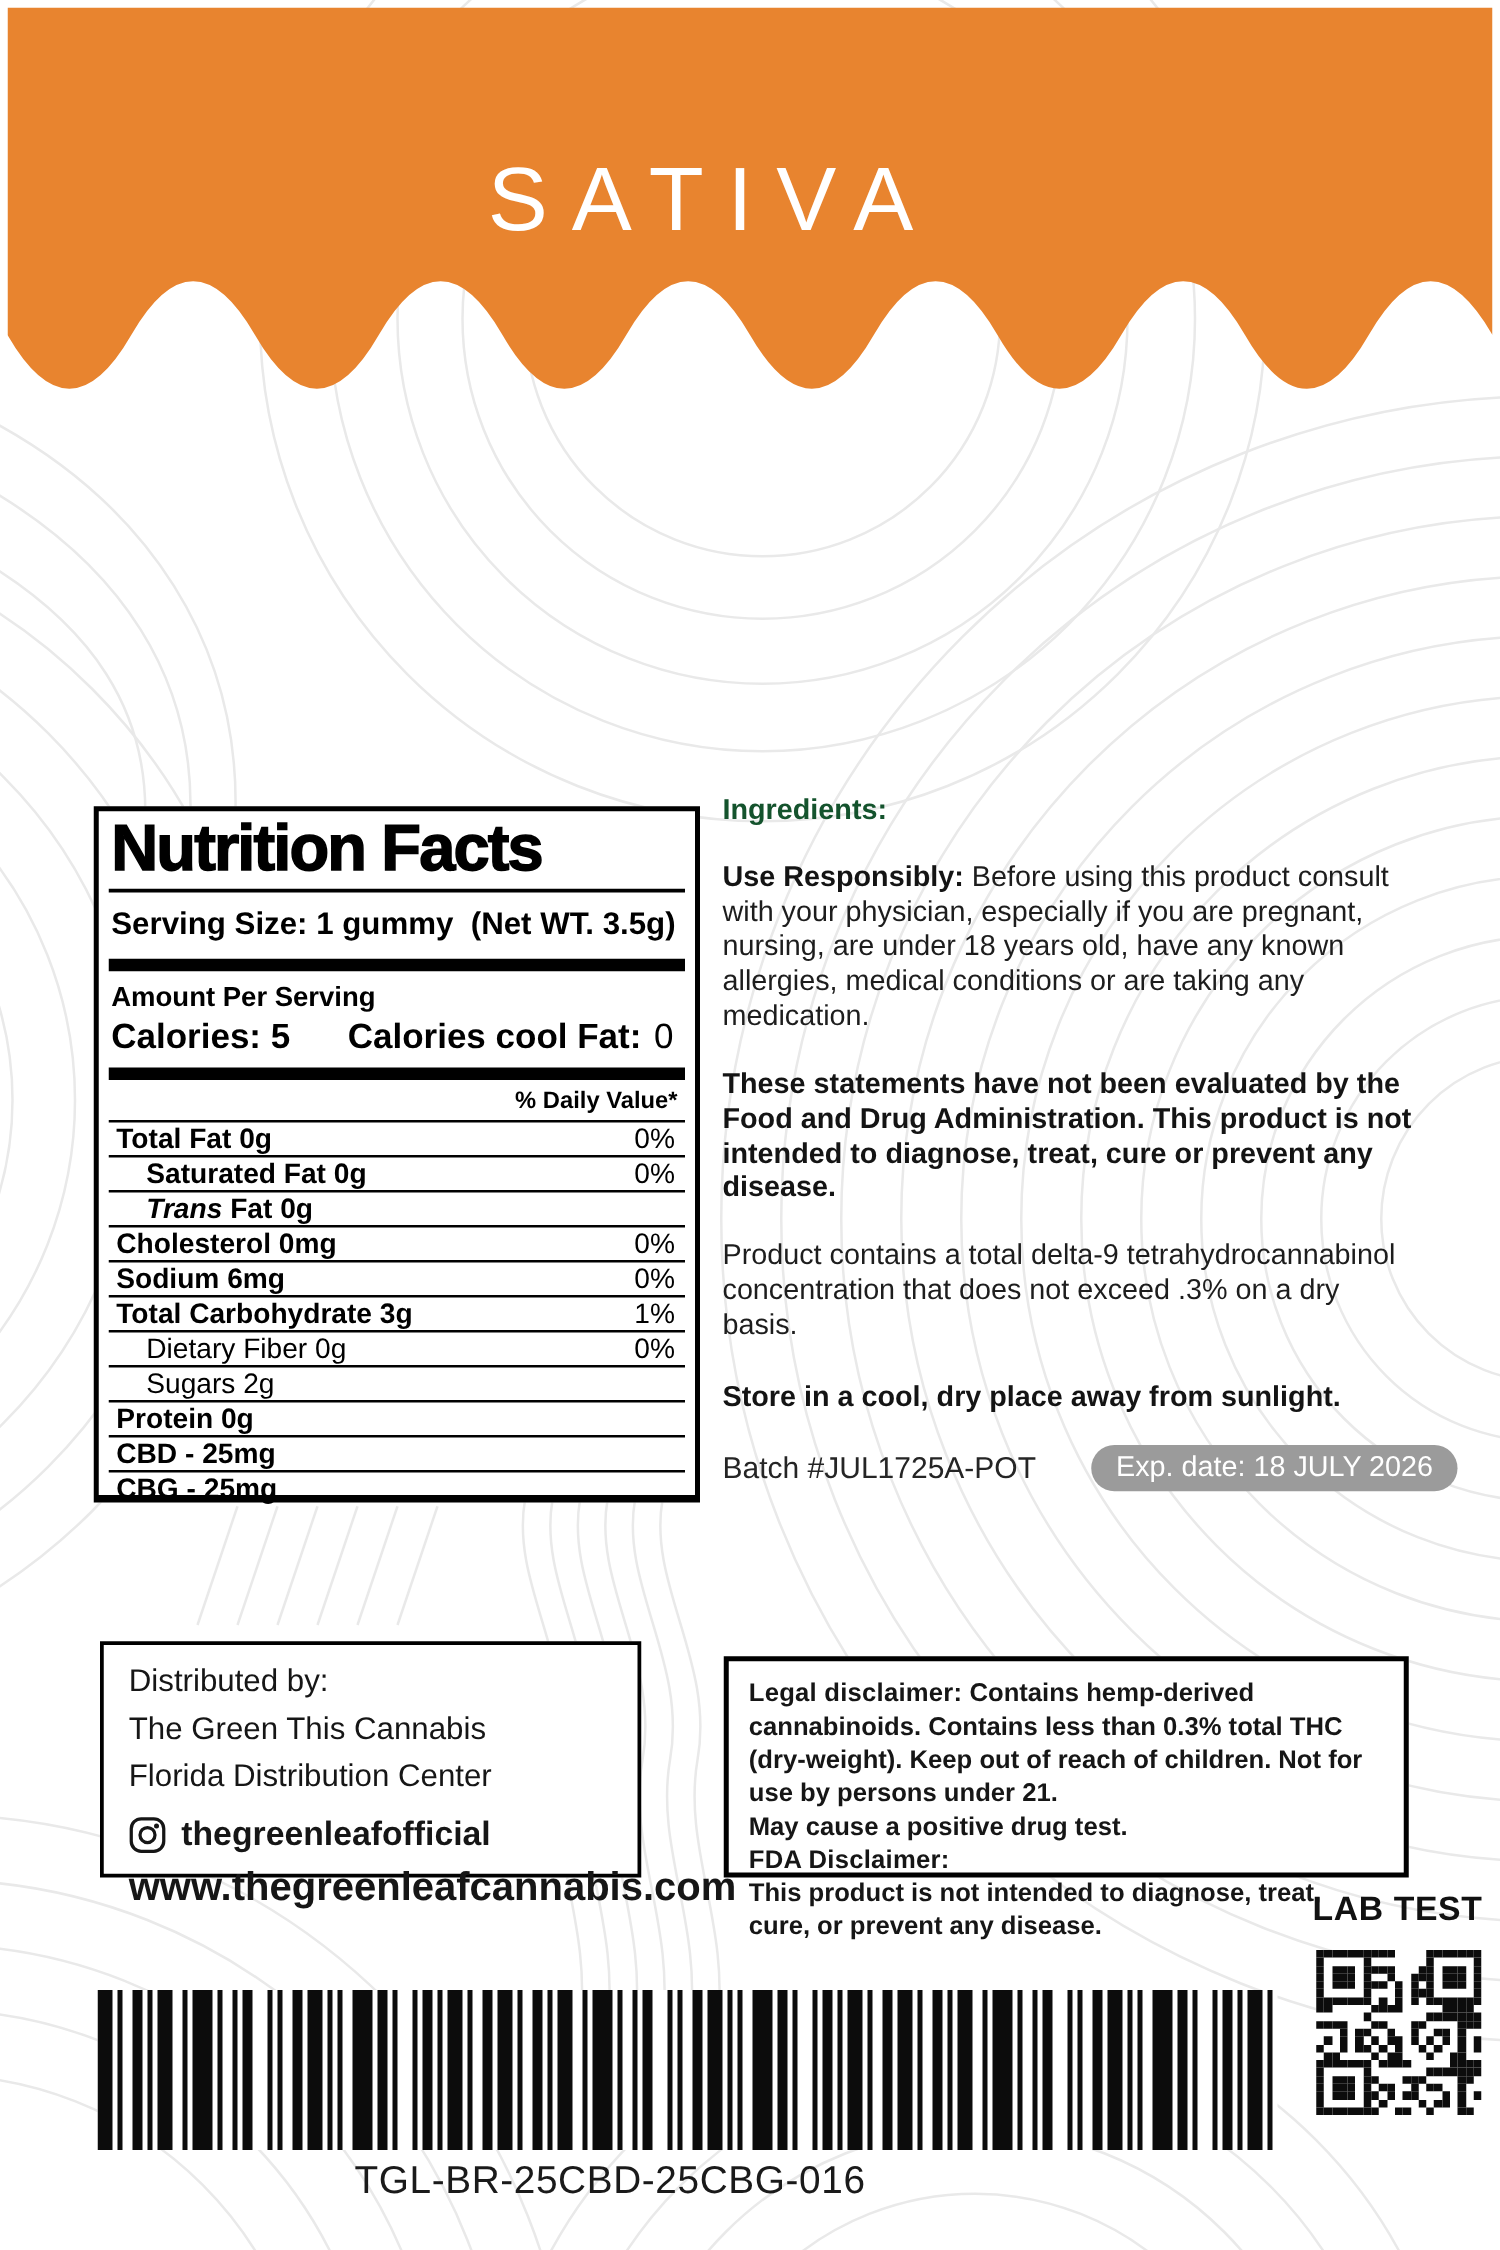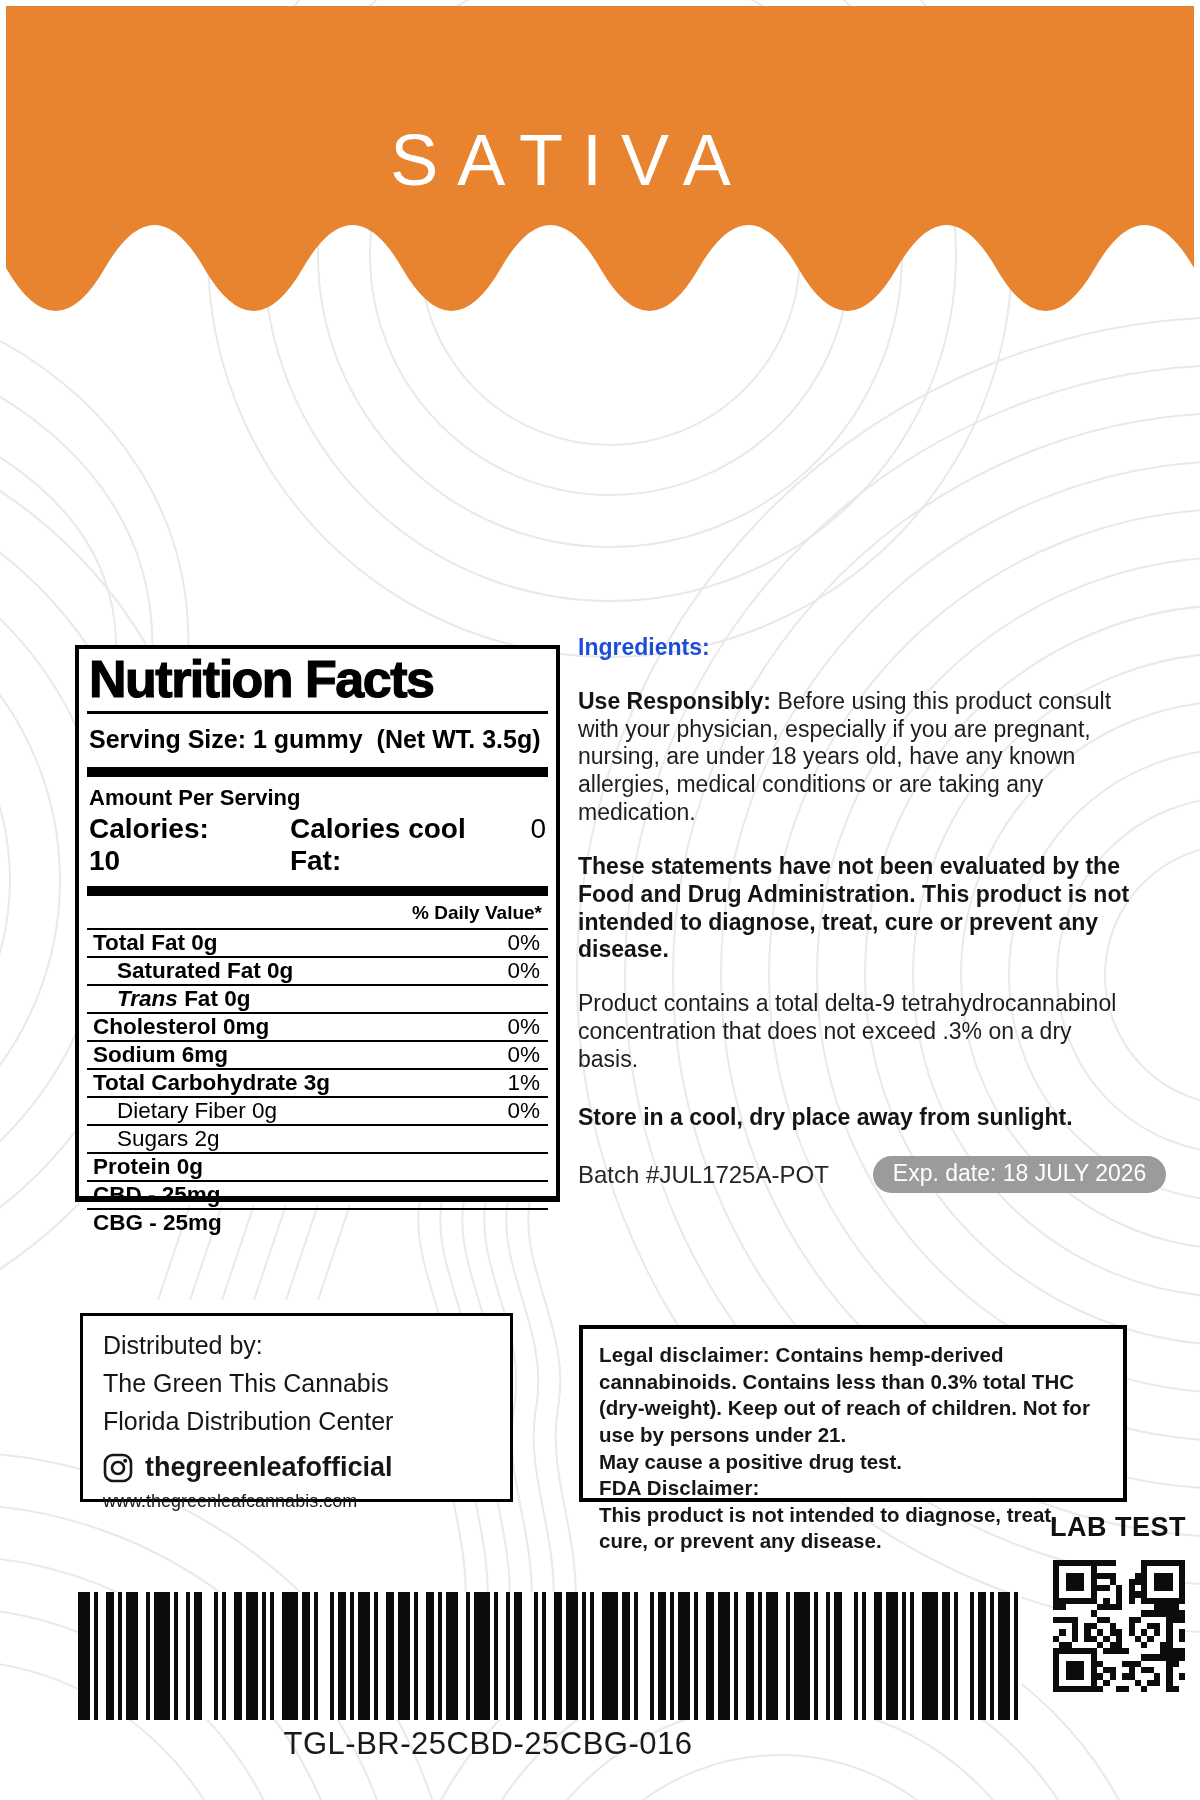--- a/index.html
+++ b/index.html
@@ -35,35 +35,35 @@
   .nf-row:last-child{border-bottom:none;}
   .nf-row.indent{padding-left:30px;}
   .nf-row.b .l{font-weight:700;}
   .nf-row .v{font-weight:400;}
 
   
   .right-col{position:absolute;left:578px;top:634px;width:560px;z-index:3;color:#1d1d1d;
     font-size:23px;line-height:1.21;}
   .right-col p{margin:0 0 26px 0;}
   .rc-bold{font-weight:700;color:#141414;}
-  .ing-title{font-weight:700;color:#1d4ed8;}
+  .ing-title{font-weight:700;color:#14532d;}
   .store-line{font-weight:700;color:#141414;margin:30px 0 24px 0;}
   .batch-row{display:flex;align-items:center;gap:44px;margin-top:2px;}
   .batch-text{font-size:24px;color:#252525;white-space:nowrap;}
   .exp-pill{background:#9b9b9b;color:#ffffff;font-size:23px;padding:4px 20px 6px;
     border-radius:20px;white-space:nowrap;}
 
   
   .dist-box{position:absolute;left:80px;top:1313px;width:433px;height:189px;z-index:3;
     border:3.5px solid #000;background:#fff;box-sizing:border-box;padding:15px 20px;
     color:#161616;font-size:25px;}
   .dist-box .line{margin-bottom:9px;}
   .insta-row{display:flex;align-items:center;gap:12px;margin-top:16px;margin-bottom:8px;}
   .insta-handle{font-weight:700;font-size:27px;}
-  .dist-site{font-weight:400;font-size:18px;}
+  .dist-site{font-weight:700;font-size:32px;}
 
   
   .legal-box{position:absolute;left:579px;top:1325px;width:548px;height:177px;z-index:3;
     border:4px solid #000;background:#fff;box-sizing:border-box;padding:13px 16px;
     color:#161616;font-size:20.5px;line-height:1.3;font-weight:600;}
   .legal-label{font-weight:800;letter-spacing:0.2px;}
 
   
   .labtest-label{position:absolute;left:1040px;top:1512px;width:156px;text-align:center;
     font-size:27px;font-weight:800;letter-spacing:0.5px;color:#111;z-index:3;}
@@ -146,21 +146,21 @@
     </svg>
     <div class="strain-title">SATIVA</div>
   </div>
 
   <section class="nutrition">
     <div class="nf-title">Nutrition Facts</div>
     <div class="nf-serving">Serving Size: 1 gummy  (Net WT. 3.5g)</div>
     <div class="nf-bar"></div>
     <div class="nf-amount">Amount Per Serving</div>
     <div class="nf-cal">
-      <span>Calories: 10</span>
+      <span>Calories: 5</span>
       <span class="gap"></span>
       <span>Calories cool Fat:</span>
       <span class="val0">0</span>
     </div>
     <div class="nf-bar"></div>
     <div class="nf-dv">% Daily Value*</div>
     <div class="nf-rows">
         <div class="nf-row b">
           <span class="l">Total Fat 0g</span>
           <span class="v">0%</span>

